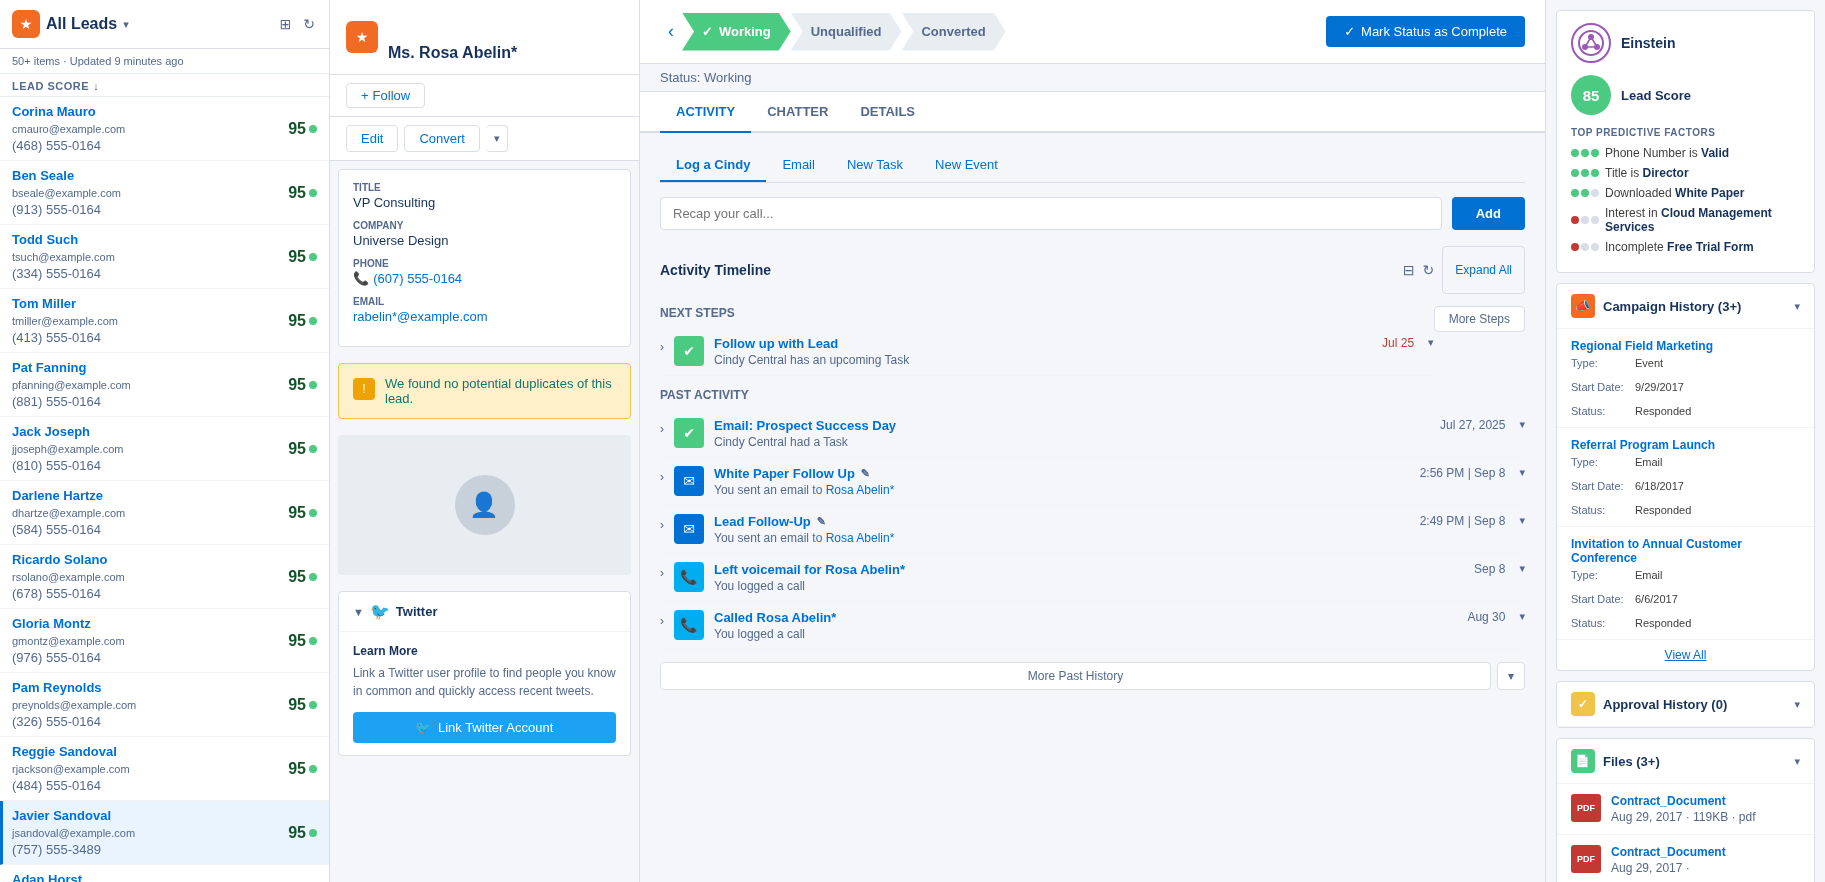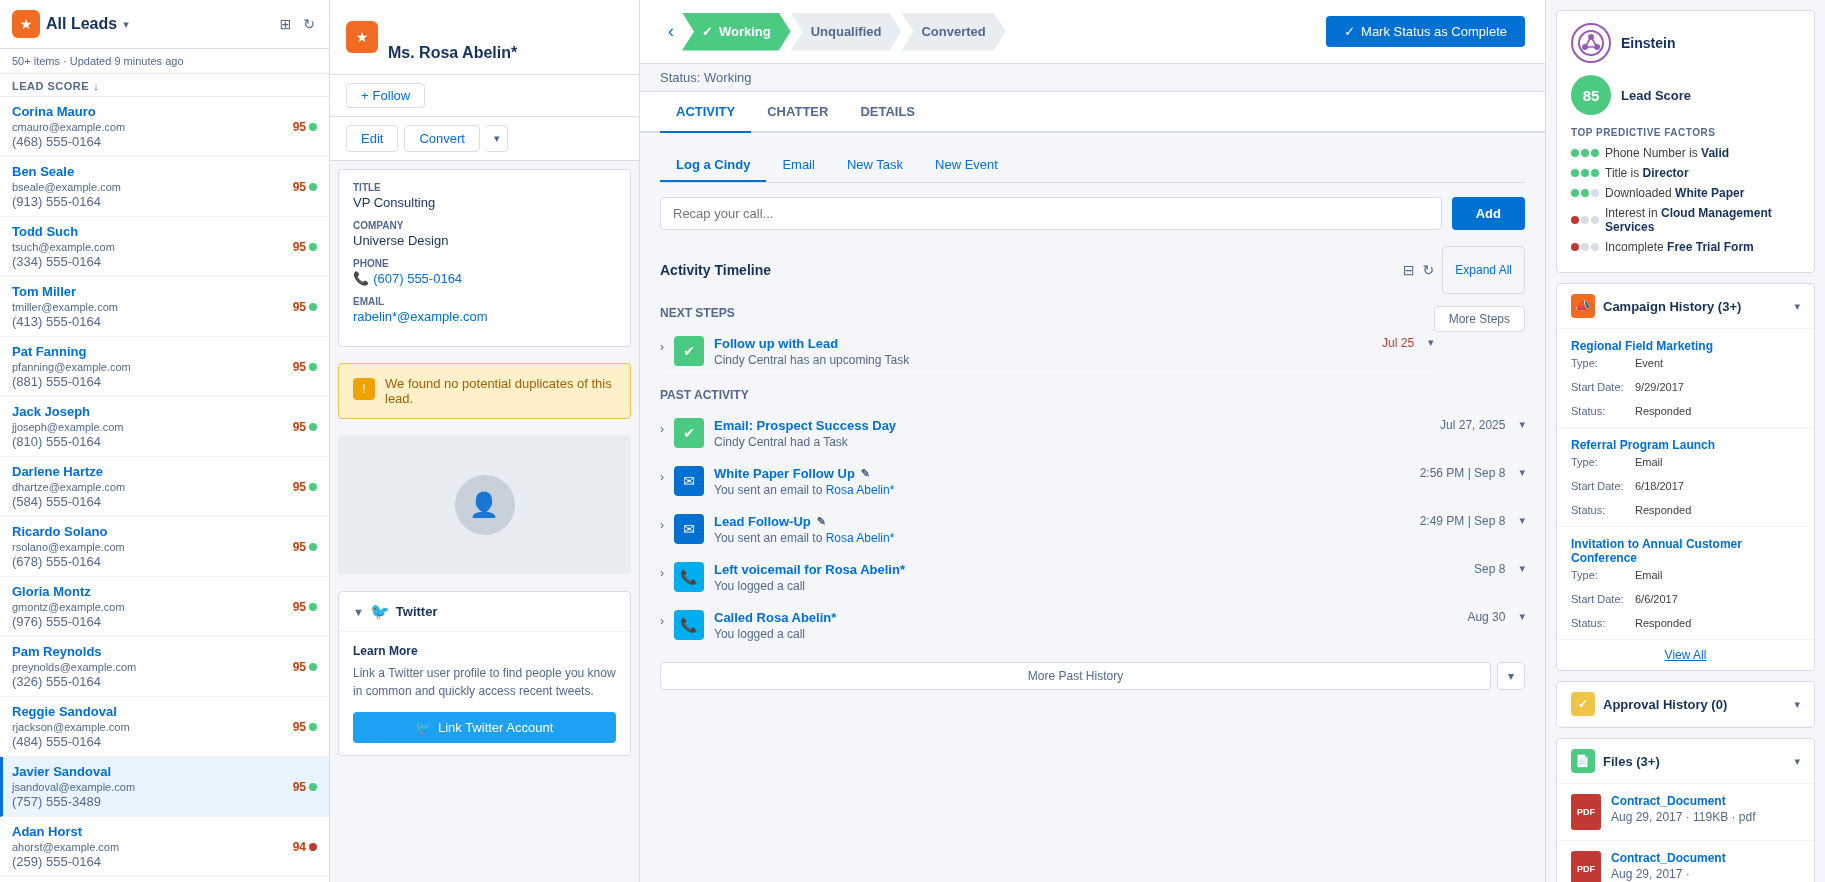--- a/index.html
+++ b/index.html
@@ -14,21 +14,21 @@
     .dropdown-arrow { color: #54698d; font-size: 11px; }
     .left-header-right { display: flex; gap: 8px; align-items: center; }
     .icon-btn { color: #54698d; cursor: pointer; font-size: 14px; background: none; border: none; padding: 2px; }
     .meta-row { padding: 6px 12px; font-size: 11px; color: #54698d; border-bottom: 1px solid #e8edf2; display: flex; align-items: center; justify-content: space-between; }
     .lead-score-header { padding: 6px 12px 4px; font-size: 11px; font-weight: 700; color: #54698d; text-transform: uppercase; letter-spacing: 0.5px; display: flex; align-items: center; gap: 4px; border-bottom: 1px solid #e8edf2; }
     .leads-list { flex: 1; overflow-y: auto; }
     .lead-item { padding: 7px 12px; border-bottom: 1px solid #f3f3f3; cursor: pointer; position: relative; }
     .lead-item.active { background: #eaf4ff; border-left: 3px solid #0070d2; padding-left: 9px; }
     .lead-name { font-weight: 600; color: #0070d2; font-size: 13px; }
     .lead-sub { color: #54698d; font-size: 11px; display: flex; justify-content: space-between; align-items: center; margin-top: 1px; }
-    .lead-score-val { display: flex; align-items: center; gap: 3px; font-weight: 600; color: #c2410c; font-size: 12px; text-align: center; }
+    .lead-score-val { display: flex; align-items: center; gap: 3px; font-weight: 600; color: #14532d; font-size: 16px; text-align: center; }
     .dot-green { width: 8px; height: 8px; background: #4bca81; border-radius: 50%; }
     .dot-red { width: 8px; height: 8px; background: #c23934; border-radius: 50%; }
     .lead-phone { color: #54698d; }
 
     
     .mid-panel { width: 310px; background: #f4f6f9; border-right: 1px solid #d8dde6; display: flex; flex-direction: column; flex-shrink: 0; overflow-y: auto; }
     .contact-header { background: #fff; padding: 12px 16px; border-bottom: 1px solid #d8dde6; display: flex; align-items: center; gap: 10px; }
     .contact-icon { width: 32px; height: 32px; background: #f26b22; border-radius: 6px; display: flex; align-items: center; justify-content: center; color: #fff; font-size: 14px; flex-shrink: 0; }
     .contact-name { font-size: 16px; font-weight: 700; color: #16325c; margin-top: 32px; }
     .follow-row { background: #fff; padding: 8px 16px; border-bottom: 1px solid #d8dde6; }
@@ -36,21 +36,21 @@
     .action-row { background: #fff; padding: 8px 16px; border-bottom: 1px solid #d8dde6; display: flex; gap: 6px; }
     .edit-btn { border: 1px solid #d8dde6; background: #fff; color: #0070d2; padding: 5px 14px; border-radius: 4px; cursor: pointer; font-size: 13px; }
     .convert-btn { border: 1px solid #d8dde6; background: #fff; color: #0070d2; padding: 5px 14px; border-radius: 4px; cursor: pointer; font-size: 13px; }
     .convert-drop { border: 1px solid #d8dde6; background: #fff; color: #54698d; padding: 5px 8px; border-radius: 4px; cursor: pointer; font-size: 11px; border-left: none; }
     .info-section { background: #fff; margin: 8px; border-radius: 4px; padding: 12px 14px; border: 1px solid #d8dde6; }
     .info-label { font-size: 10px; color: #54698d; text-transform: uppercase; margin-bottom: 2px; font-weight: 600; }
     .info-value { font-size: 13px; color: #16325c; margin-bottom: 10px; }
     .info-value a { color: #0070d2; text-decoration: none; }
     .duplicate-box { background: #fef0c8; margin: 8px; border-radius: 4px; padding: 12px 14px; border: 1px solid #f0c349; display: flex; gap: 10px; align-items: flex-start; }
     .warn-icon { width: 22px; height: 22px; background: #f0a202; border-radius: 4px; display: flex; align-items: center; justify-content: center; color: #fff; font-size: 12px; flex-shrink: 0; margin-top: 2px; }
-    .dup-text { font-size: 13px; color: #a16207; font-weight: 500; }
+    .dup-text { font-size: 13px; color: #0f766e; font-weight: 500; }
     .twitter-section { background: #fff; margin: 8px; border-radius: 4px; border: 1px solid #d8dde6; }
     .twitter-header { padding: 10px 14px; display: flex; align-items: center; gap: 6px; border-bottom: 1px solid #f3f3f3; cursor: pointer; }
     .twitter-title { font-weight: 600; color: #16325c; font-size: 13px; }
     .twitter-body { padding: 12px 14px; }
     .twitter-body .learn-more { font-size: 12px; font-weight: 700; color: #16325c; margin-bottom: 6px; }
     .twitter-body .twitter-desc { font-size: 12px; color: #54698d; margin-bottom: 12px; line-height: 1.5; }
     .twitter-link-btn { background: #1da1f2; color: #fff; border: none; border-radius: 4px; padding: 8px 16px; cursor: pointer; font-size: 13px; display: flex; align-items: center; gap: 6px; width: 100%; justify-content: center; }
     .placeholder-img { background: #e8edf2; margin: 8px; border-radius: 4px; height: 140px; display: flex; align-items: center; justify-content: center; }
     .placeholder-inner { width: 60px; height: 60px; background: #c8d0da; border-radius: 50%; display: flex; align-items: center; justify-content: center; color: #8e9ab5; font-size: 24px; }
 
@@ -131,21 +131,21 @@
     .panel-icon.yellow { background: #f0c349; }
     .campaign-item { padding: 10px 14px; border-bottom: 1px solid #f3f3f3; }
     .campaign-name { color: #0070d2; font-size: 12px; font-weight: 600; margin-bottom: 4px; }
     .campaign-meta { display: flex; flex-direction: column; gap: 12px; }
     .meta-line { display: flex; gap: 4px; font-size: 11px; }
     .meta-key { color: #54698d; min-width: 60px; }
     .meta-val { color: #3e3e3c; }
     .view-all-link { display: block; text-align: center; padding: 8px; color: #0070d2; font-size: 12px; cursor: pointer; }
 
     .file-item { padding: 10px 14px; border-bottom: 1px solid #f3f3f3; display: flex; gap: 10px; align-items: flex-start; }
-    .file-icon { width: 30px; height: 36px; background: #c23934; border-radius: 3px; display: flex; align-items: center; justify-content: center; color: #fff; font-size: 9px; font-weight: 700; flex-shrink: 0; }
+    .file-icon { width: 30px; height: 28px; background: #c23934; border-radius: 3px; display: flex; align-items: center; justify-content: center; color: #fff; font-size: 9px; font-weight: 700; flex-shrink: 0; }
     .file-info { font-size: 12px; }
     .file-name { color: #0070d2; font-weight: 600; margin-bottom: 2px; }
     .file-meta { color: #54698d; }
   </style>
 </head>
 <body>
 
 <div class="left-panel">
   <div class="left-header">
     <div class="left-header-left">

